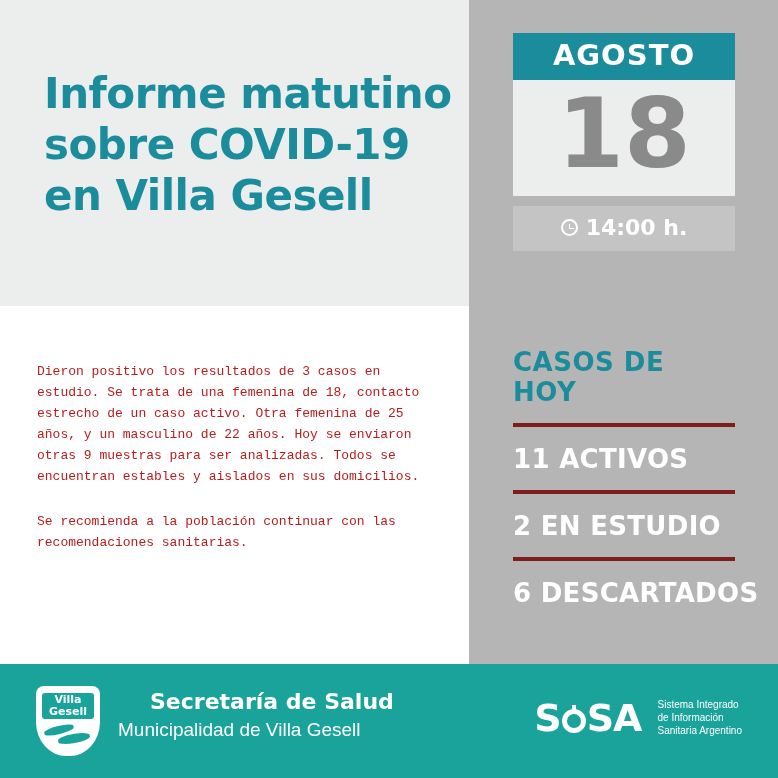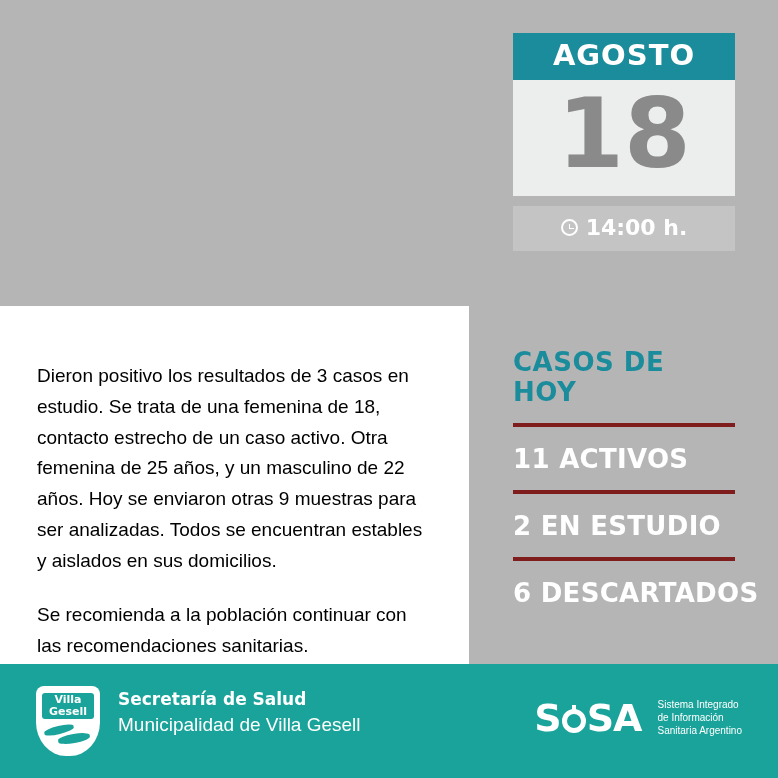--- a/index.html
+++ b/index.html
@@ -43,23 +43,23 @@
   .body-panel {
     position: absolute;
     left: 0; top: 306px;
     width: 469px; height: 358px;
     background: #ffffff;
   }
   .body-text {
     position: absolute;
     left: 37px; top: 55px;
     width: 396px;
-    color: #000000;
-    font-family: Liberation Sans, sans-serif;
-    font-size: 19px;
+    color: #b91c1c;
+    font-family: Liberation Mono, monospace;
+    font-size: 13px;
     line-height: 1.62;
   }
   .body-text p + p { margin-top: 24px; }
 
   
   .right-col {
     position: absolute;
     left: 469px; top: 0;
     width: 309px; height: 664px;
     background: #b5b5b5;
@@ -197,22 +197,23 @@
   .shield-wave i:nth-child(2) { left: 14px; top: 10px; width: 32px; height: 9px; transform: rotate(-10deg); }
 
   .footer-titles {
     position: absolute;
     left: 118px; top: 26px;
     color: #ffffff;
   }
   .footer-title {
     font-family: "DejaVu Sans", sans-serif;
     font-weight: bold;
-    font-size: 17px;
+    font-size: 22px;
     line-height: 1.1;
+    margin-left: 32px;
   }
   .footer-sub {
     font-family: "Liberation Sans", sans-serif;
     font-size: 19px;
     margin-top: 5px;
   }
 
   .sisa {
     position: absolute;
     right: 36px; top: 34px;
@@ -253,20 +254,27 @@
     line-height: 1.3;
   }
 </style>
 </head>
 <body>
 
 <div class="poster">
 
   <div class="left-col">
 
+    <div class="title-panel">
+      <div class="title-text">
+        <span>Informe matutino</span>
+        <span>sobre COVID-19</span>
+        <span>en Villa Gesell</span>
+      </div>
+    </div>
 
     <div class="body-panel">
       <div class="body-text">
         <p>Dieron positivo los resultados de 3 casos en estudio.  Se trata de una femenina de 18, contacto estrecho de un caso activo.  Otra femenina de 25 años, y un masculino de 22 años. Hoy se enviaron otras 9 muestras para ser analizadas. Todos se encuentran estables y aislados en sus domicilios.</p>
         <p>Se recomienda a la población continuar con las recomendaciones sanitarias.</p>
       </div>
     </div>
 
   </div>
 

